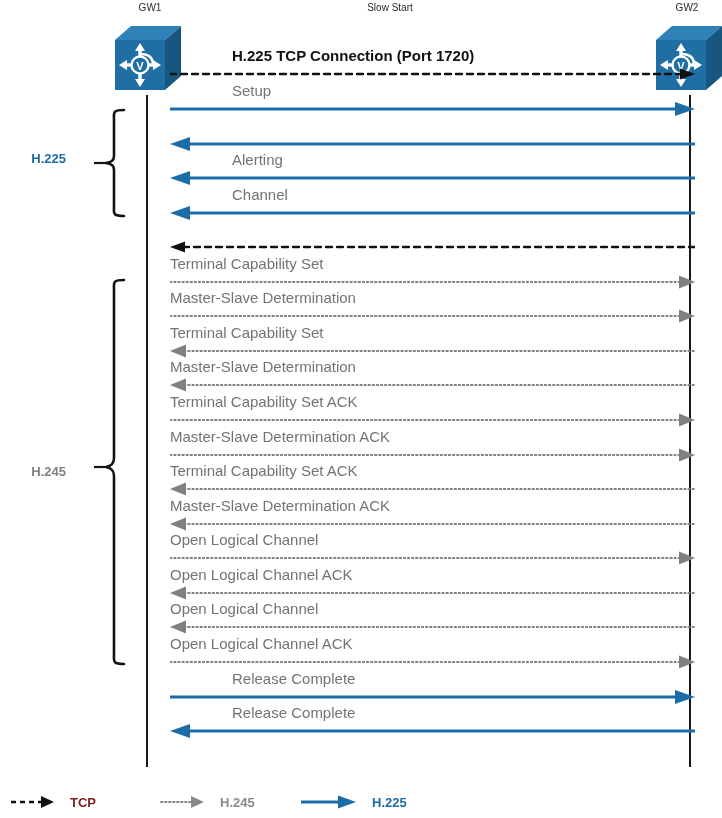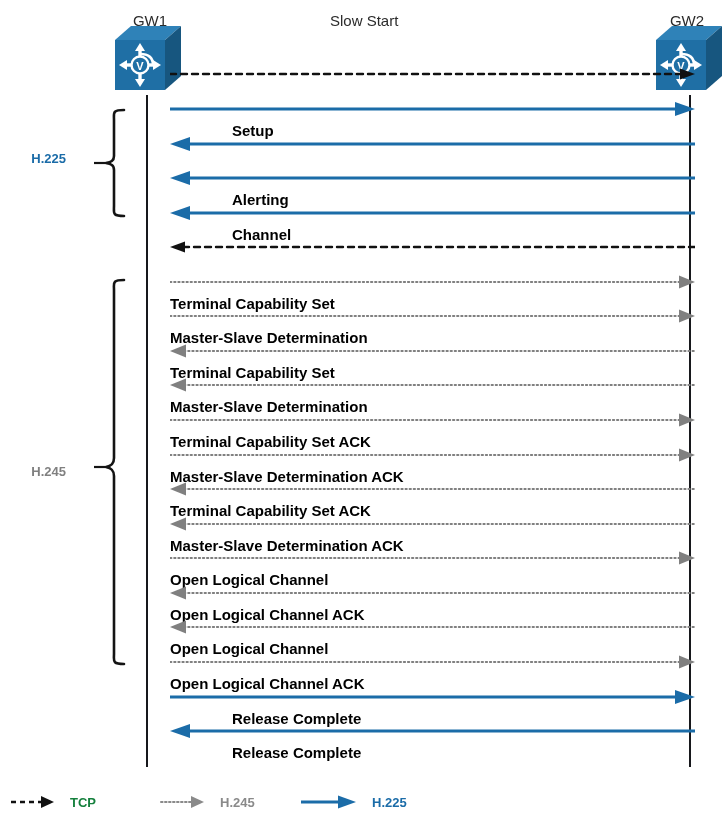--- a/index.html
+++ b/index.html
@@ -12,27 +12,27 @@
     height: 818px;
     position: relative;
     font-family: "Liberation Sans", sans-serif;
     color: #1a1a1a;
     overflow: hidden;
   }
 
   
   .hdr {
     position: absolute;
-    top: 12px;
-    font-size: 15px;
+    top: 2px;
+    font-size: 10px;
     color: #2b2b2b;
     white-space: nowrap;
   }
   #hdr-gw1 { left: 111px; width: 78px; text-align: center; }
-  #hdr-title { left: 330px; width: 120px; text-align: left; }
+  #hdr-title { left: 330px; width: 120px; text-align: center; }
   #hdr-gw2 { left: 648px; width: 78px; text-align: center; }
 
   
   .gw-icon {
     position: absolute;
     width: 72px;
     height: 68px;
   }
   #gw1-icon { left: 113px; top: 24px; }
   #gw2-icon { left: 654px; top: 24px; }
@@ -83,21 +83,21 @@
   .msg .arrow {
     position: absolute;
     top: 21px;
     left: 0;
     width: 525px;
     height: 14px;
   }
 
   
   .cap-bold   { font-weight: bold; color: #111111; }
-  .cap-plain  { font-weight: bold; color: #000000; margin-top: 40px; }
+  .cap-plain  { font-weight: normal; color: #737373; }
 
   
   #legend {
     position: absolute;
     left: 10px;
     top: 790px;
     width: 440px;
     height: 24px;
   }
   .legend-item {
@@ -109,21 +109,21 @@
   }
   .legend-item .lg-label {
     font-size: 13px;
     font-weight: bold;
     margin-left: 14px;
     white-space: nowrap;
   }
   #legend-tcp  { left: 0px; }
   #legend-h245 { left: 150px; }
   #legend-h225 { left: 290px; }
-  .lg-tcp-label  { color: #15803d; }
+  .lg-tcp-label  { color: #7f1d1d; }
   .lg-h245-label { color: #8a8a8a; }
   .lg-h225-label { color: #1b6ca8; }
 </style>
 </head>
 <body>
 
 <div class="hdr" id="hdr-gw1">GW1</div>
 <div class="hdr" id="hdr-title">Slow Start</div>
 <div class="hdr" id="hdr-gw2">GW2</div>
 
@@ -187,20 +187,21 @@
     <path d="M32,2 C20,2 22,5 22,12 L22,180 C22,186 19,188 14,189 C19,190 22,192 22,198 L22,376 C22,383 20,386 32,386" fill="none" stroke="#141414" stroke-width="2.6" stroke-linecap="round"></path>
     <line x1="2" y1="189" x2="14" y2="189" stroke="#141414" stroke-width="2.2"></line>
   </svg>
 </div>
 
 <div class="brace-label" id="label-h225">H.225</div>
 <div class="brace-label" id="label-h245">H.245</div>
 
 <div id="messages-layer">
     <div class="msg align-left" style="top: 46px;">
+      <div class="caption cap-bold">H.225 TCP Connection (Port 1720)</div>
       <div class="arrow"><svg width="525" height="14" viewBox="0 0 525 14">
           <line y1="7" y2="7" stroke="#111111" stroke-width="2.4" stroke-dasharray="6,5" stroke-linecap="round" x1="0" x2="512"></line>
           <polygon fill="#111111" points="510,1.5 525,7 510,12.5"></polygon>
         </svg></div>
     </div>
     <div class="msg align-left" style="top: 81px;">
       <div class="caption cap-plain">Setup</div>
       <div class="arrow"><svg width="525" height="14" viewBox="0 0 525 14">
           <line y1="7" y2="7" stroke="#1b6ca8" stroke-width="3" x1="0" x2="507"></line>
           <polygon fill="#1b6ca8" points="505,0 525,7 505,14"></polygon>

